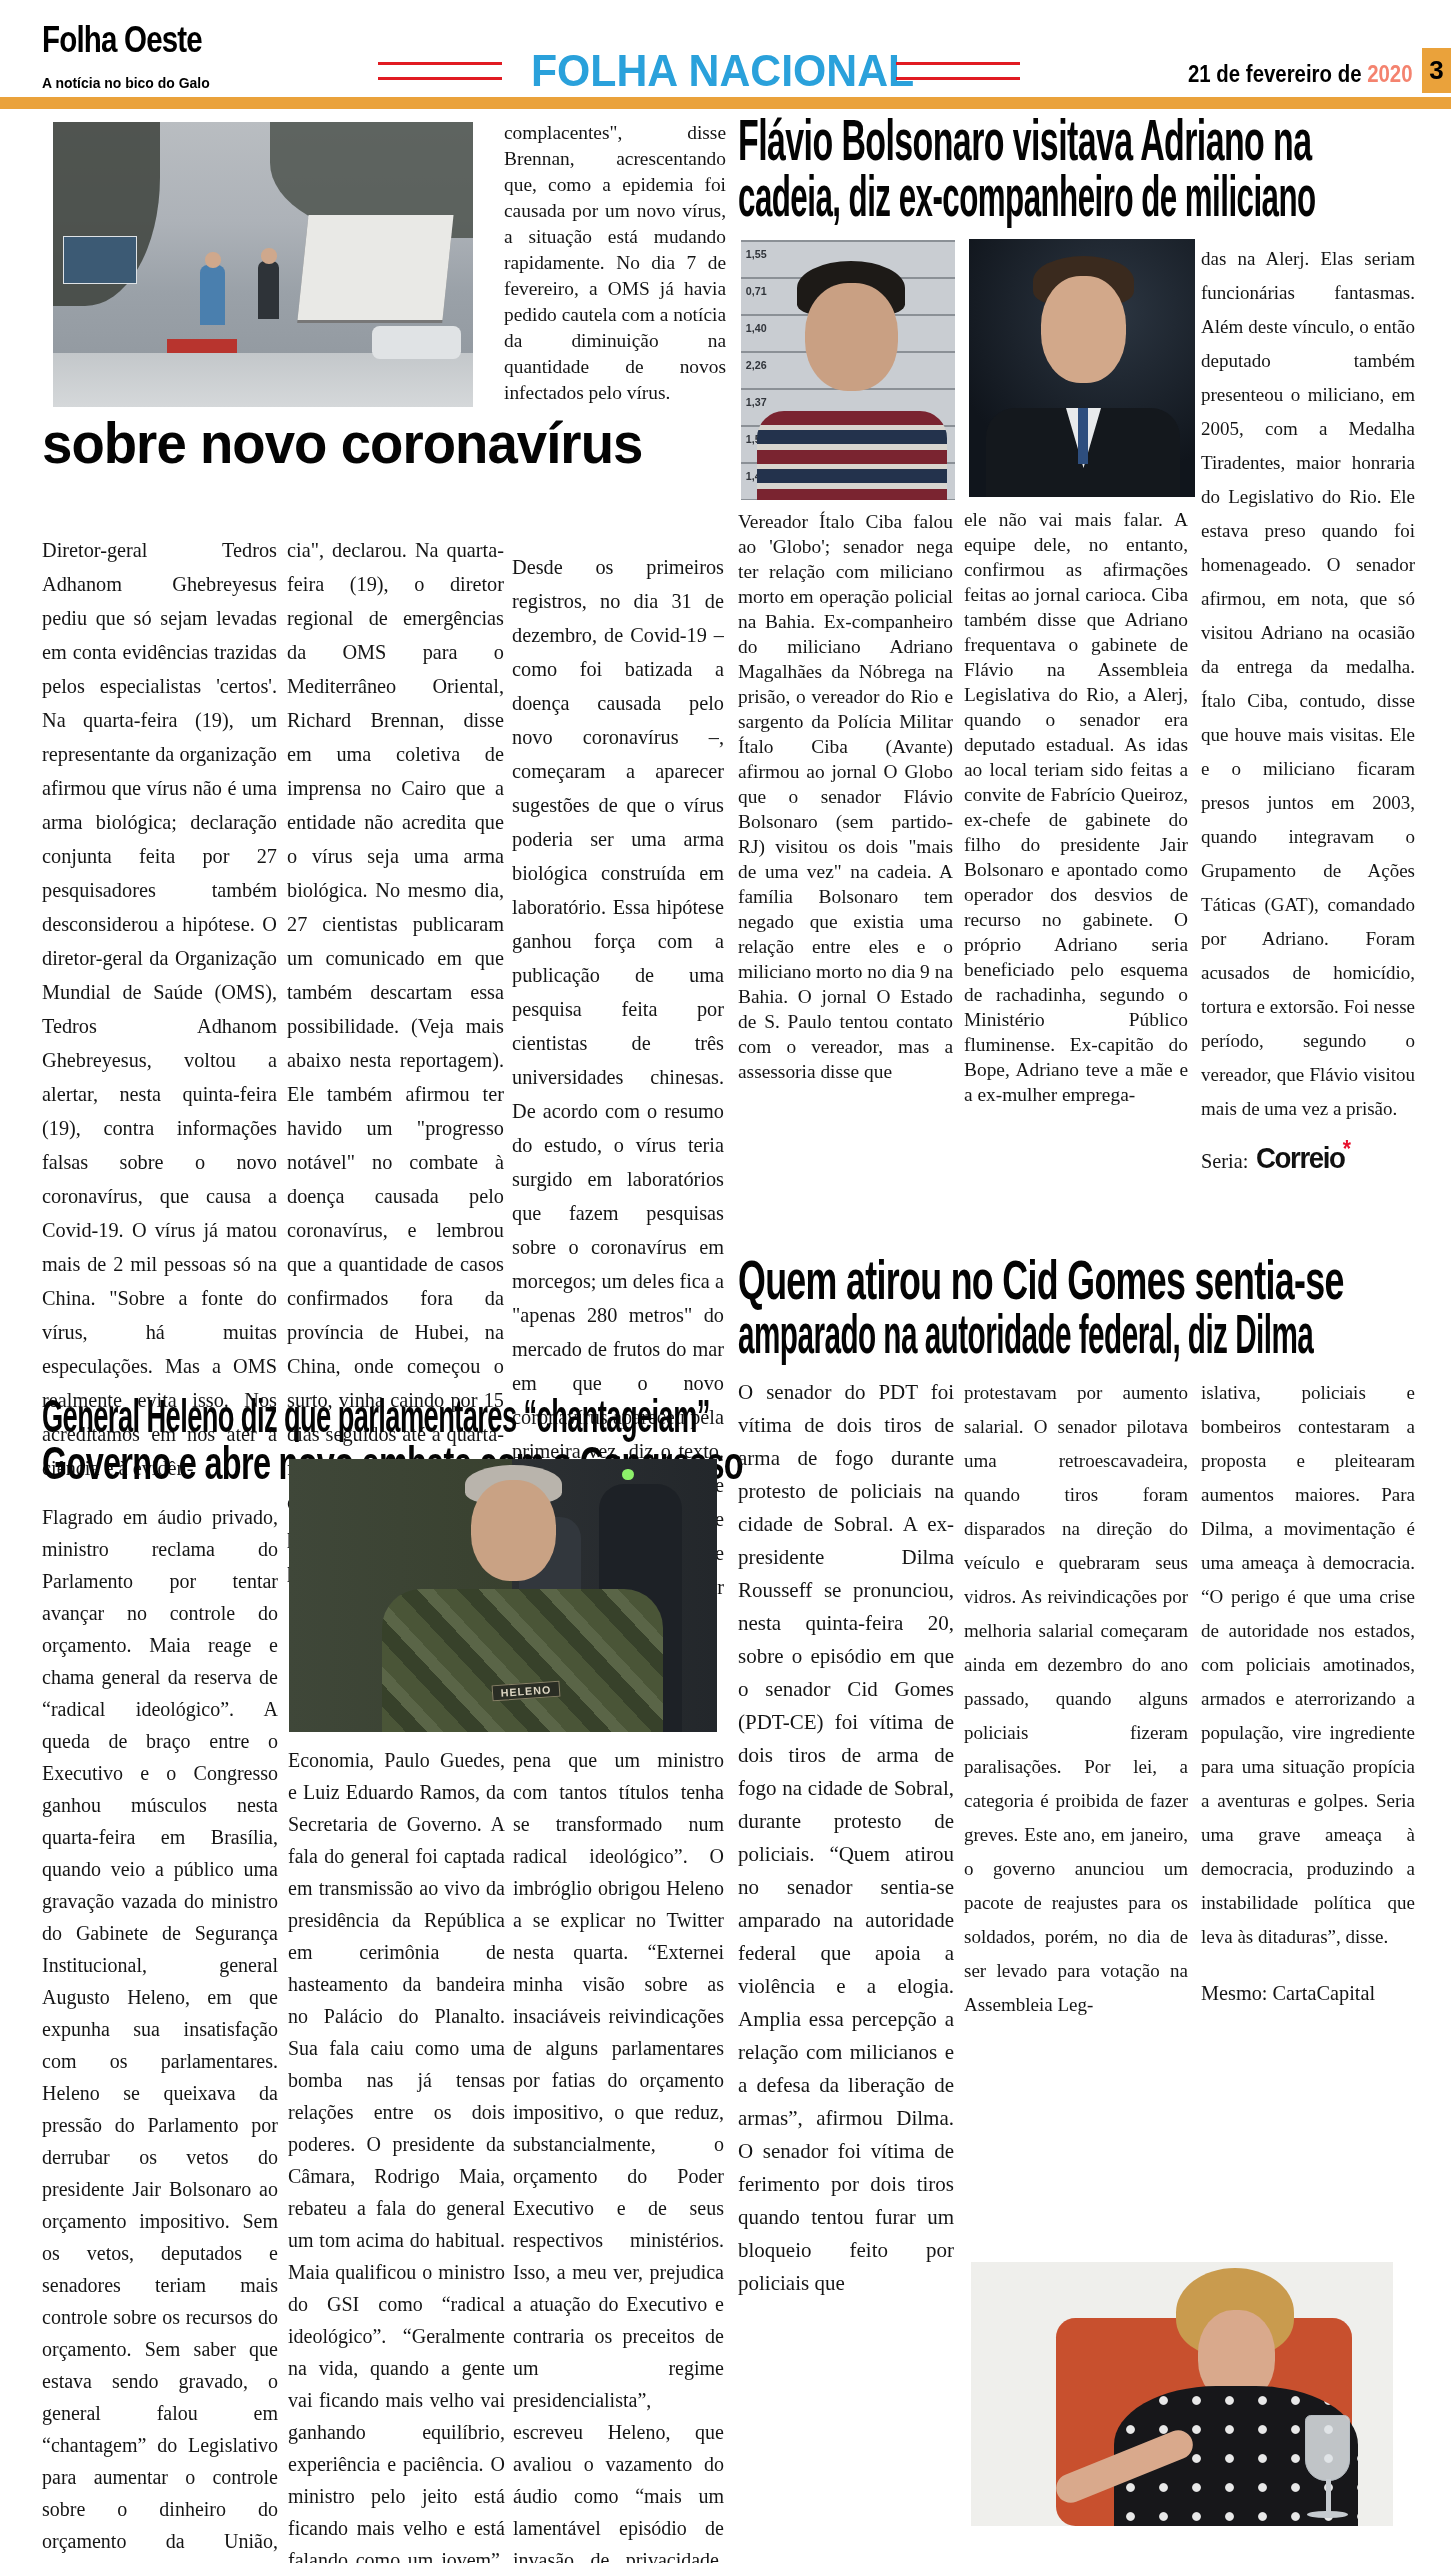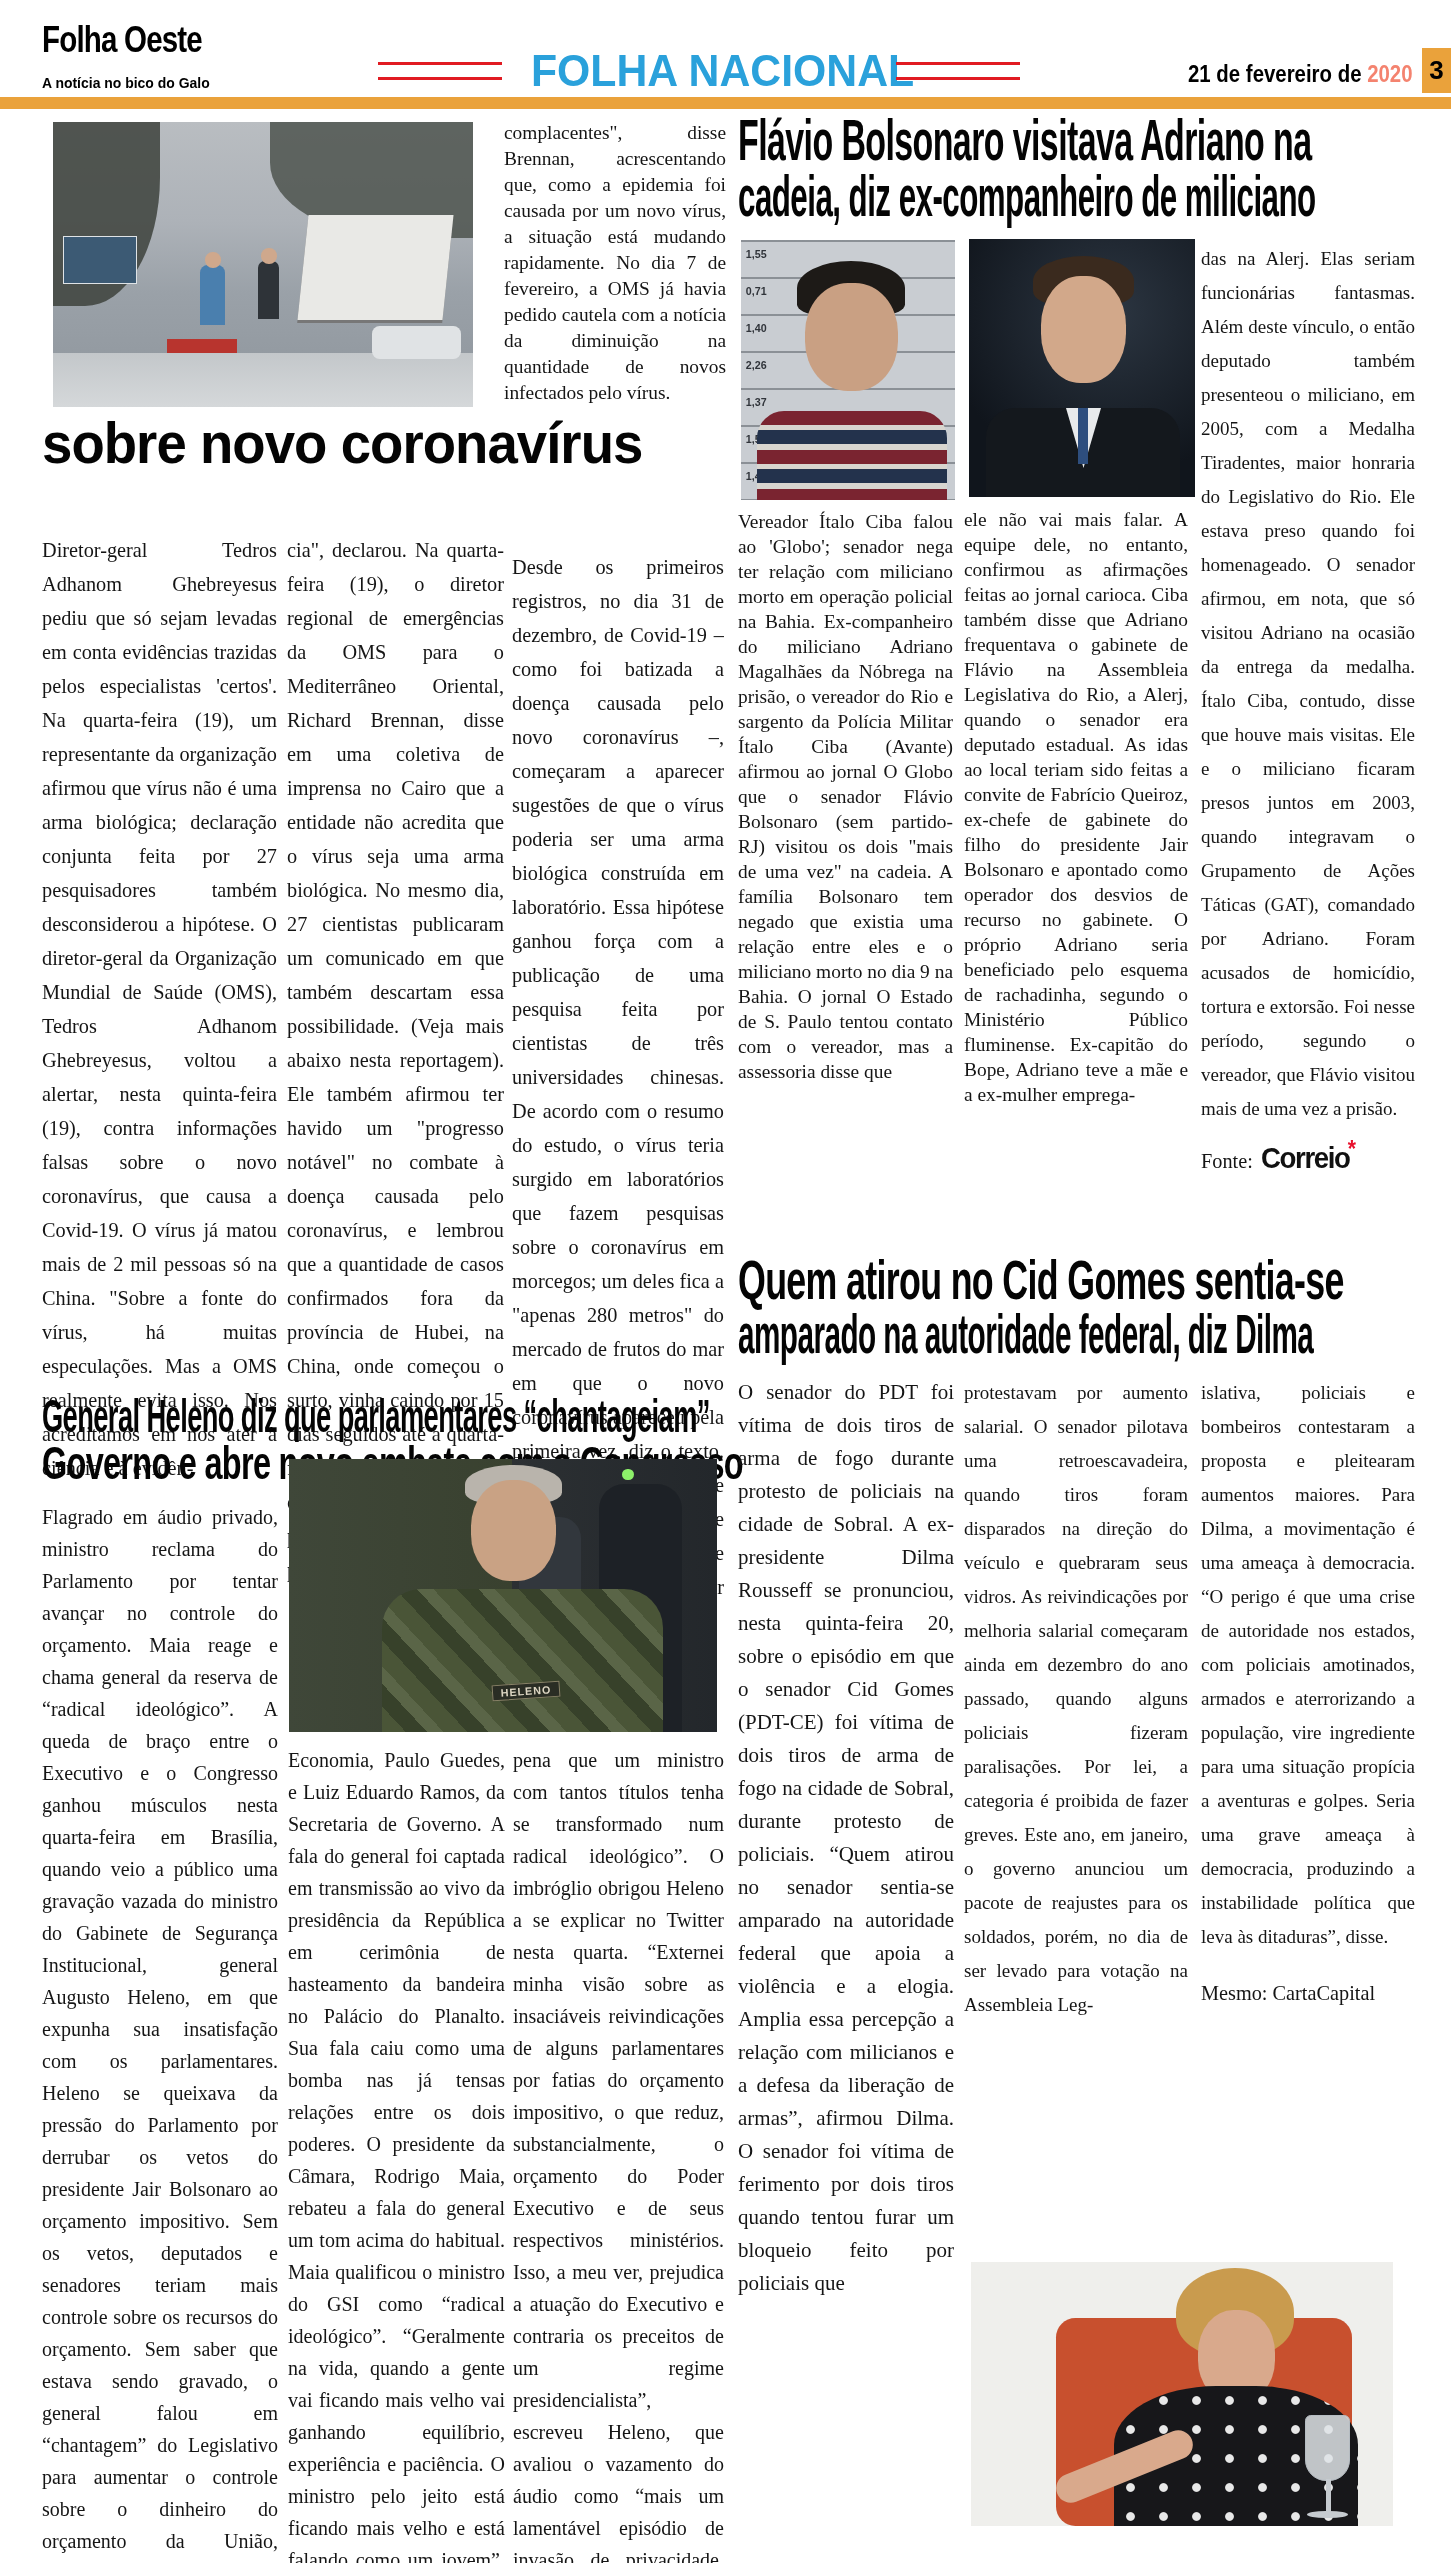--- a/index.html
+++ b/index.html
@@ -170,21 +170,21 @@
     <div class="face"></div>
     <div class="suit"></div>
     <div class="shirtv"></div>
     <div class="tie"></div>
   </div>
   <div class="abs btxt t-26" style="left:738px;top:509px;width:215px;">Vereador Ítalo Ciba falou ao 'Globo'; senador nega ter relação com miliciano morto em operação policial na Bahia. Ex-companheiro do miliciano Adriano Magalhães da Nóbrega na prisão, o vereador do Rio e sargento da Polícia Militar Ítalo Ciba (Avante) afirmou ao jornal O Globo que o senador Flávio Bolsonaro (sem partido-RJ) visitou os dois "mais de uma vez" na cadeia. A família Bolsonaro tem negado que existia uma relação entre eles e o miliciano morto no dia 9 na Bahia. O jornal O Estado de S. Paulo tentou contato com o vereador, mas a assessoria disse que</div>
   <div class="abs btxt t-26" style="left:964px;top:507px;width:224px;">ele não vai mais falar. A equipe dele, no entanto, confirmou as afirmações feitas ao jornal carioca. Ciba também disse que Adriano frequentava o gabinete de Flávio na Assembleia Legislativa do Rio, a Alerj, quando o senador era deputado estadual. As idas ao local teriam sido feitas a convite de Fabrício Queiroz, ex-chefe de gabinete do filho do presidente Jair Bolsonaro e apontado como operador dos desvios de recurso no gabinete. O próprio Adriano seria beneficiado pelo esquema de rachadinha, segundo o Ministério Público fluminense. Ex-capitão do Bope, Adriano teve a mãe e a ex-mulher emprega-</div>
   <div class="abs" style="left:1201px;top:242px;width:214px;">
     <div class="btxt t-cid2">das na Alerj. Elas seriam funcionárias fantasmas. Além deste vínculo, o então deputado também presenteou o miliciano, em 2005, com a Medalha Tiradentes, maior honraria do Legislativo do Rio. Ele estava preso quando foi homenageado. O senador afirmou, em nota, que só visitou Adriano na ocasião da entrega da medalha. Ítalo Ciba, contudo, disse que houve mais visitas. Ele e o miliciano ficaram presos juntos em 2003, quando integravam o Grupamento de Ações Táticas (GAT), comandado por Adriano. Foram acusados de homicídio, tortura e extorsão. Foi nesse período, segundo o vereador, que Flávio visitou mais de uma vez a prisão.</div>
     <div class="correio-row">
-      <span class="fonte">Fonte:</span>
+      <span class="fonte">Seria:</span>
       <span class="correio-logo"><span>Correio</span><span class="correio-star">*</span></span>
     </div>
   </div>
 </section>
 
 <section>
   <div class="abs hl" style="left:738px;top:1253px;line-height:54px;font-size:55px;">
     <span class="ln"><span class="sq" style="transform:scaleX(.65);">Quem atirou no Cid Gomes sentia-se</span></span>
     <span class="ln"><span class="sq" style="transform:scaleX(.54);">amparado na autoridade federal, diz Dilma</span></span>
   </div>

